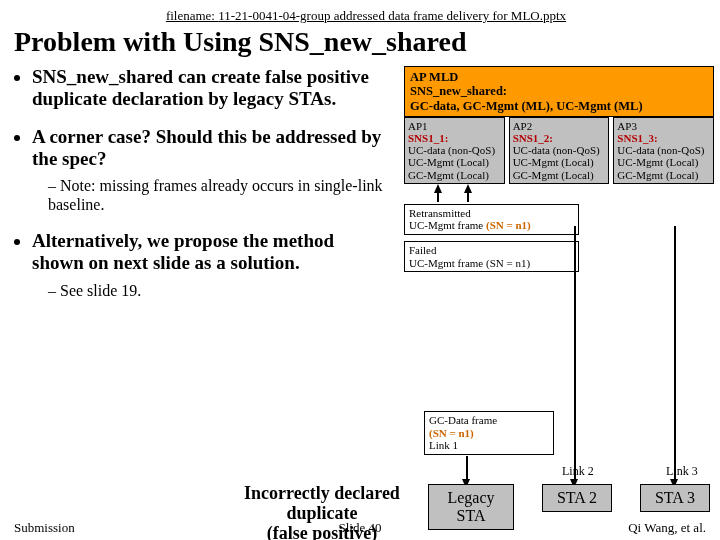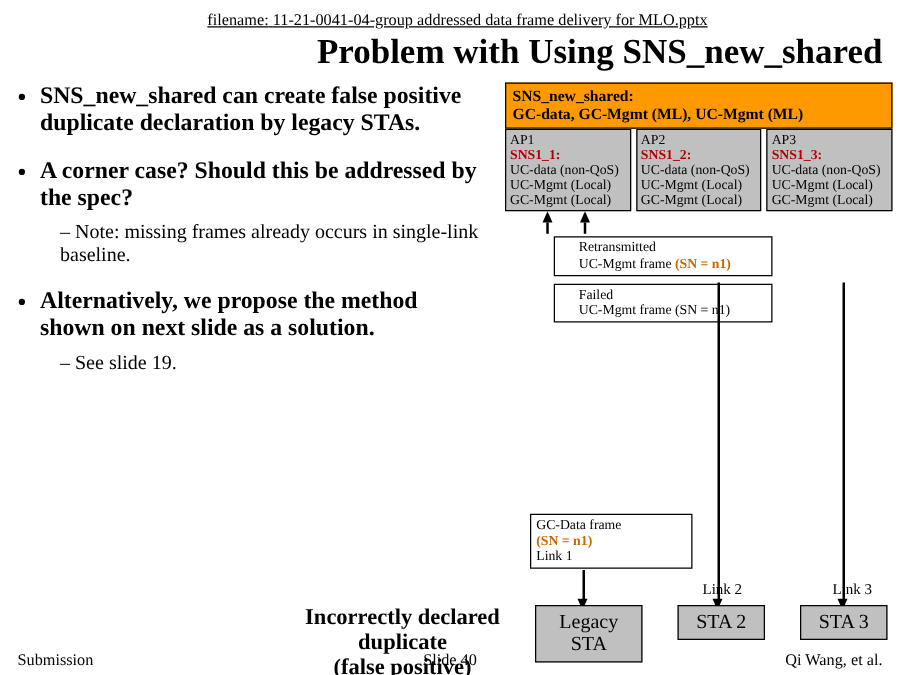--- a/index.html
+++ b/index.html
@@ -20,21 +20,21 @@
     padding: 8px 14px 0 14px;
   }
   .filename-row {
     text-align: center;
     font-size: 13px;
     text-decoration: underline;
     margin-bottom: 2px;
   }
   .filename-label { display: inline; margin-left: 12px; }
   .title {
-    text-align: right;
+    text-align: left;
     font-size: 28px;
     font-weight: bold;
     margin: 2px 0 8px 0;
   }
   .body-area {
     position: relative;
     height: 430px;
   }
   .left-col {
     position: absolute;
@@ -101,24 +101,23 @@
     position: absolute;
     width: 2px;
     background: #000;
     top: 9px;
     height: 9px;
   }
   .small-box {
     border: 1.5px solid #000;
     background: #fff;
     font-size: 11px;
-    padding: 2px 19px;
+    padding: 2px 4px;
     line-height: 1.15;
     margin-top: 2px;
-    margin-left: 39px;
   }
   .sn-orange { color: #cc6600; font-weight: bold; }
   .gcdata-block {
     position: absolute;
     left: 410px;
     top: 345px;
     width: 130px;
     border: 1.5px solid #000;
     padding: 2px 4px;
     font-size: 11px;
@@ -198,20 +197,21 @@
           <span>Alternatively, we propose the method shown on next slide as a solution.</span>
           <ul class="sub">
             <li>See slide 19.</li>
           </ul>
         </li>
       </ul>
     </div>
 
     <div class="right-col">
       <div class="apmld">
+        <div>AP MLD</div>
         <div>SNS_new_shared:</div>
         <div>GC-data, GC-Mgmt (ML), UC-Mgmt (ML)</div>
       </div>
       <div class="ap-row">
         <div class="apbox">
           <div class="apnum">AP1</div>
           <div class="sns">SNS1_1:</div>
           <div style="white-space:pre-line">UC-data (non-QoS)
 UC-Mgmt (Local)
 GC-Mgmt (Local)</div>

